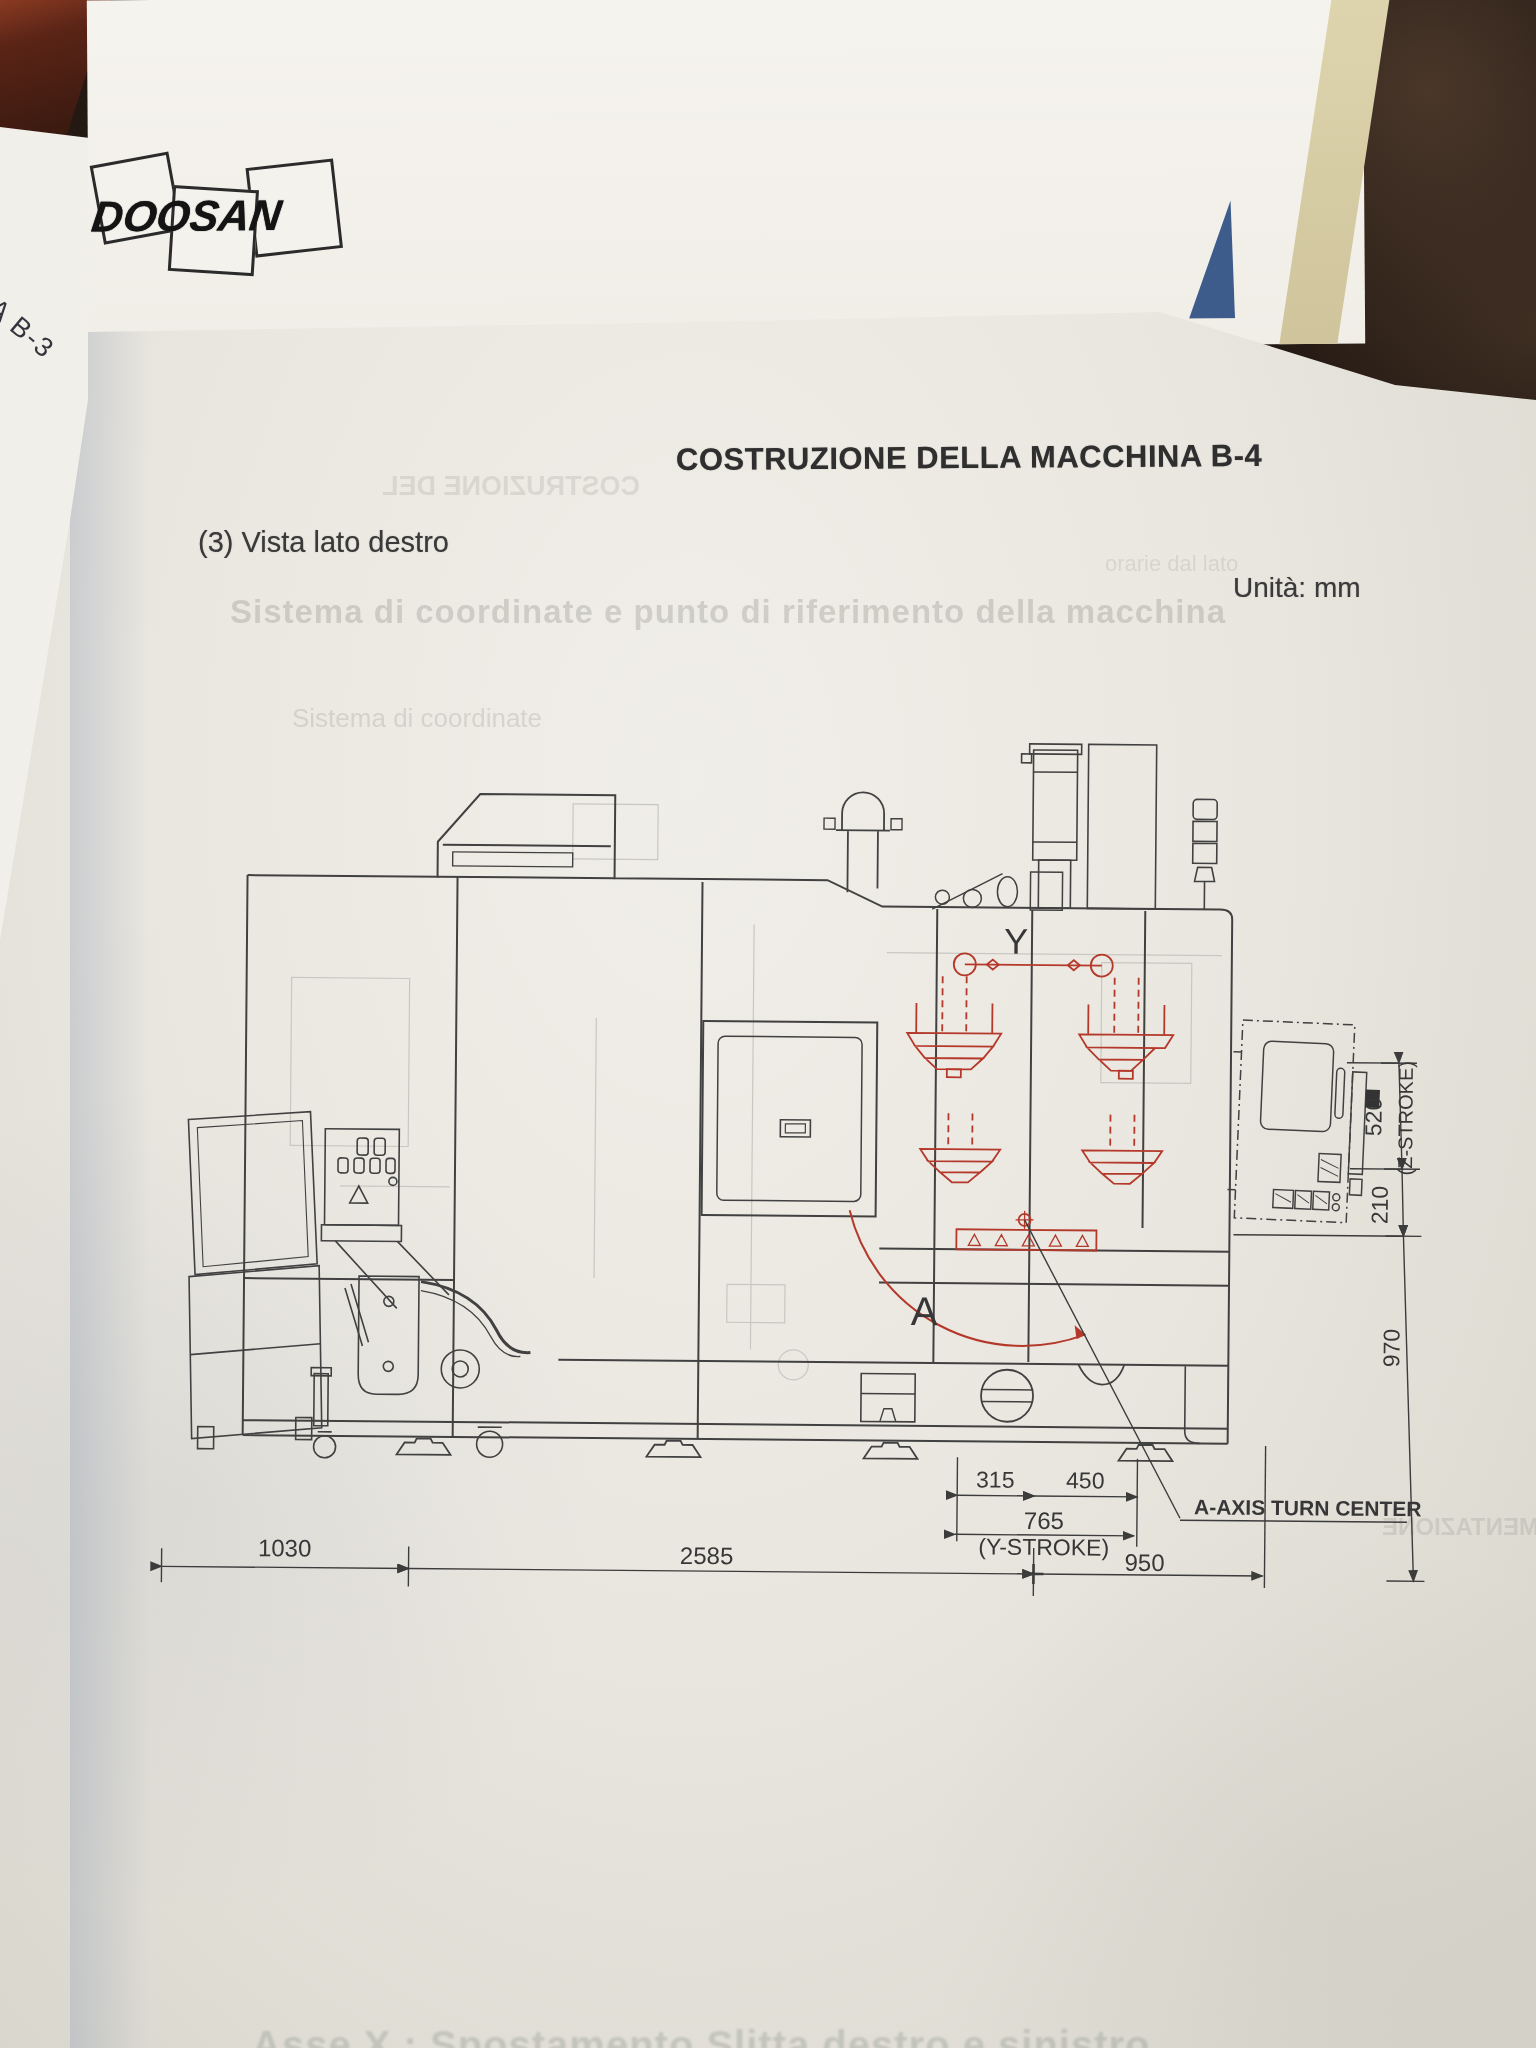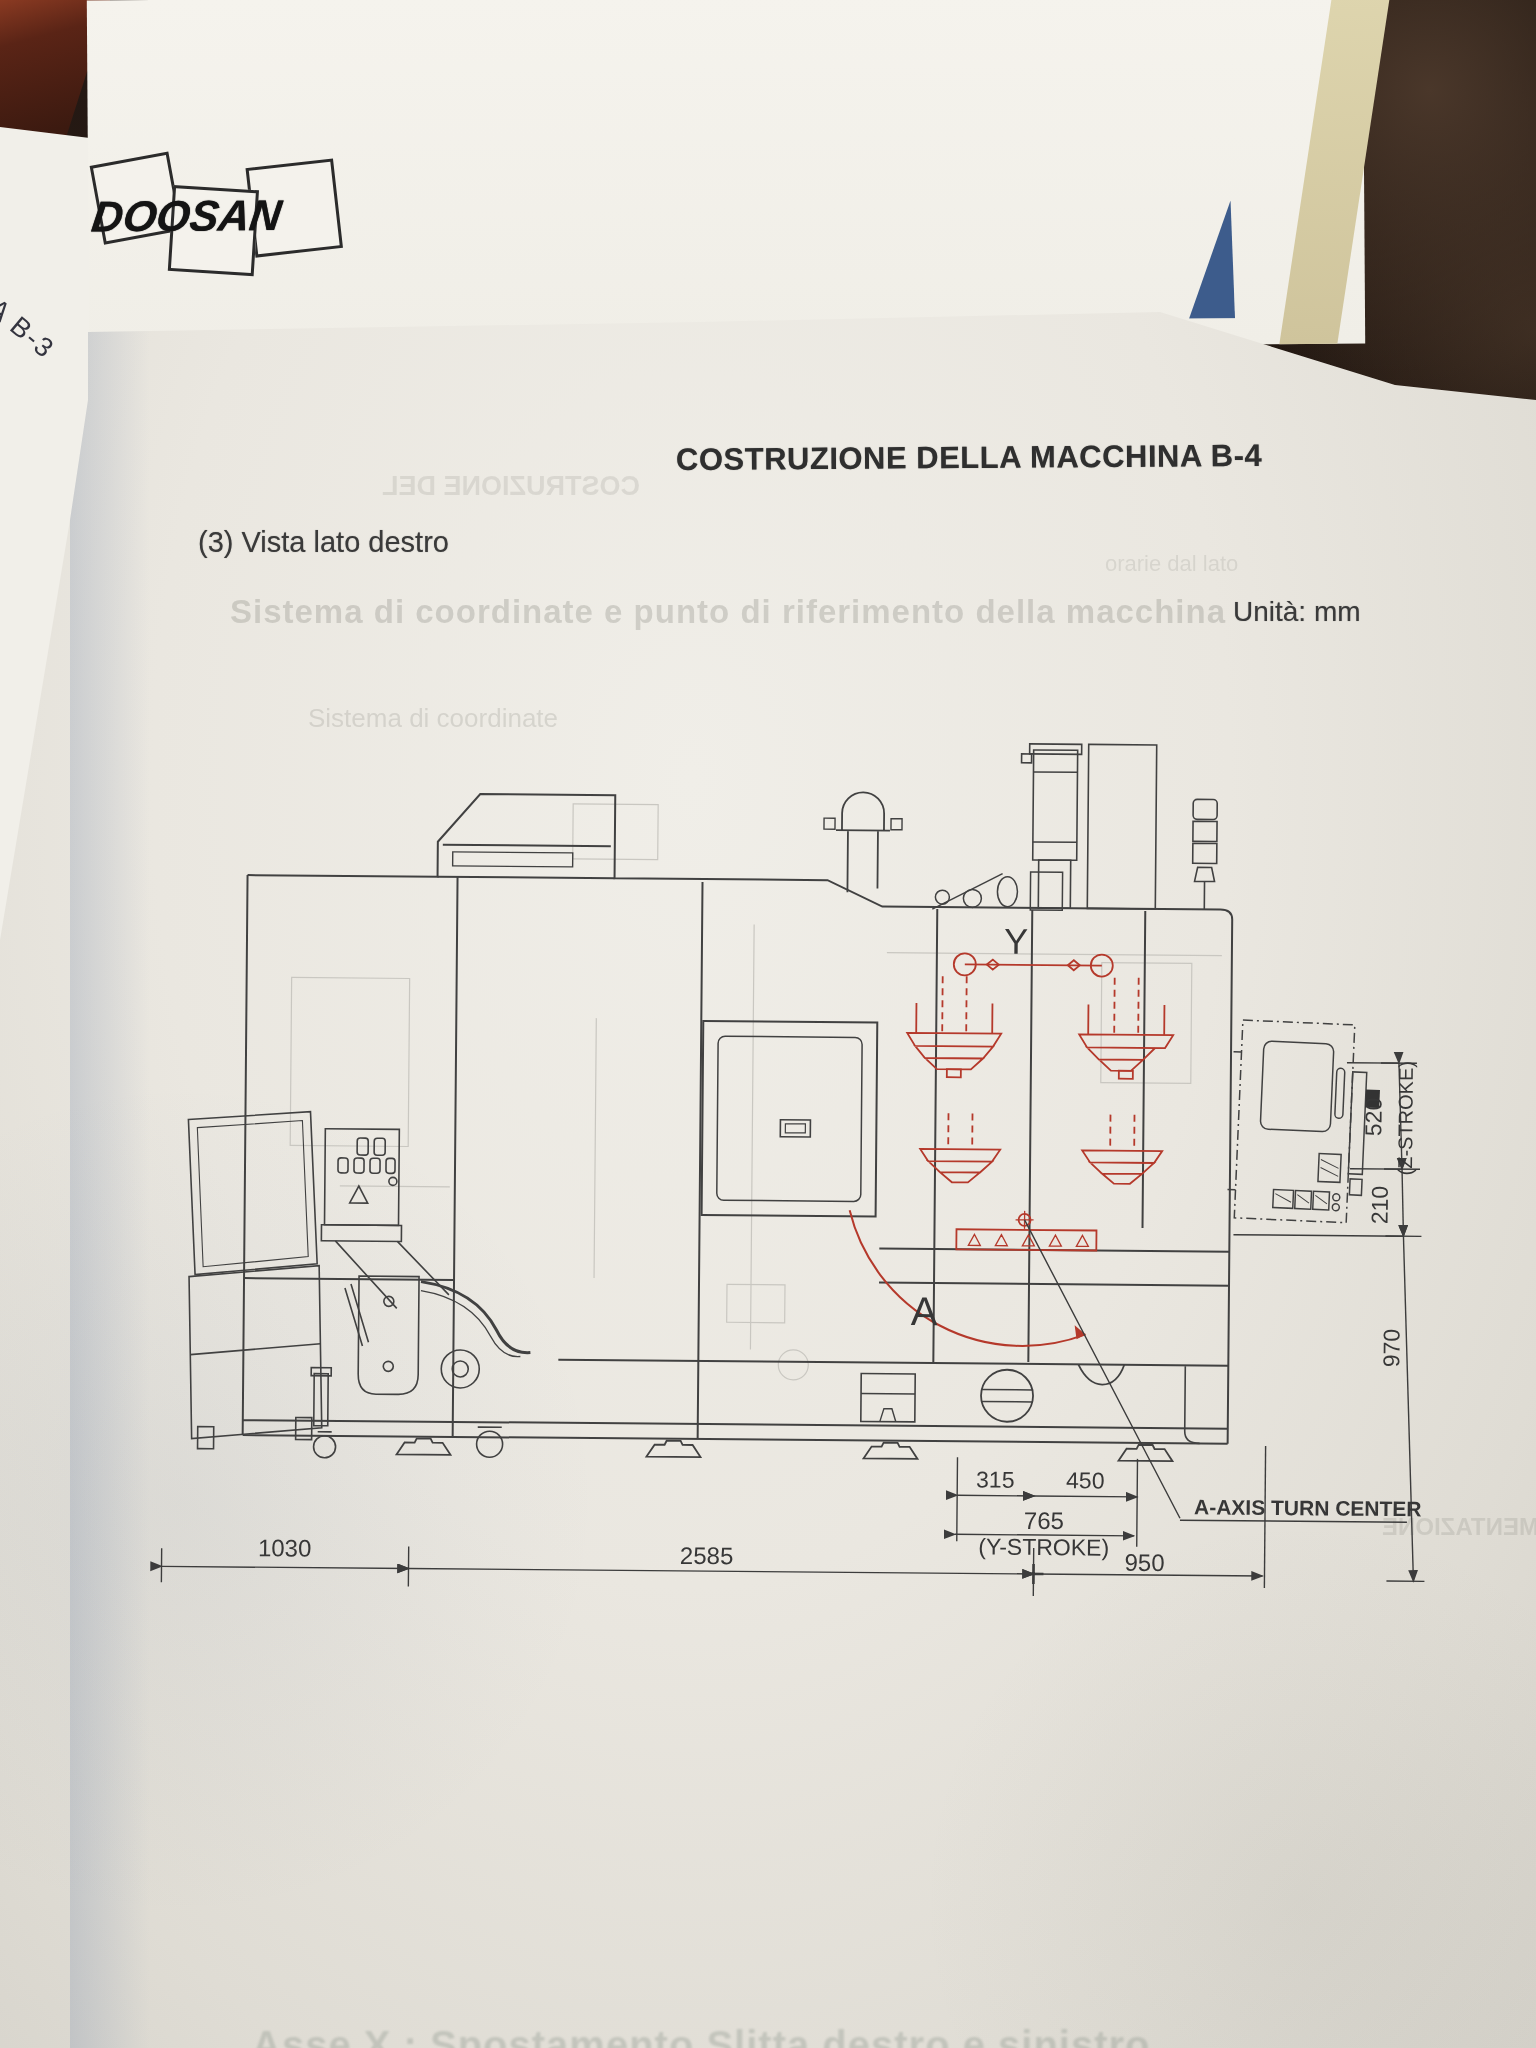--- a/index.html
+++ b/index.html
@@ -39,27 +39,27 @@
                         1536px 2048px,0 2048px,0 940px,40px 700px,70px 520px,88px 400px);
       background:radial-gradient(ellipse at 45% 38%,#f0eee8 0%,#eae7e0 45%,#dfdcd4 78%,#d5d2ca 100%);}
   .fold-shadow{left:70px;top:320px;width:80px;height:1730px;
       background:linear-gradient(90deg,rgba(135,150,175,.30),rgba(135,150,175,0));}
   .sheen{left:0;top:0;width:100%;height:100%;
       background:radial-gradient(circle at 180px 1500px,rgba(90,110,140,.07),transparent 420px),
                  radial-gradient(circle at 1300px 1900px,rgba(120,120,110,.08),transparent 380px);}
   .title{left:676px;top:440px;font-size:31px;font-weight:bold;color:#2f2f2f;
       letter-spacing:.5px;transform:rotate(-.4deg);text-shadow:0 0 1px rgba(50,50,50,.55);}
   .section{left:198px;top:518px;font-size:29px;color:#3a3a3a;text-shadow:0 0 1px rgba(60,60,60,.5);margin-top:8px;}
-  .units{left:1233px;top:596px;font-size:28px;color:#3a3a3a;text-shadow:0 0 1px rgba(60,60,60,.5);}
+  .units{left:1233px;top:572px;font-size:28px;color:#3a3a3a;text-shadow:0 0 1px rgba(60,60,60,.5);}
   .ghost{color:#76766e;filter:blur(.6px);margin-top:27px;}
   .g-intro{left:142px;top:252px;font-size:42px;font-weight:bold;letter-spacing:4px;opacity:.20;}
   .g-mirror{left:140px;top:444px;width:500px;font-size:27px;font-weight:bold;transform:scaleX(-1);opacity:.16;}
   .g-head{left:230px;top:566px;font-size:33px;font-weight:bold;letter-spacing:1px;opacity:.26;}
   .g-small{left:1105px;top:524px;font-size:22px;opacity:.16;}
-  .g-sub{left:308px;top:676px;font-size:26px;opacity:.20;}
+  .g-sub{left:292px;top:676px;font-size:26px;opacity:.20;}
   .g-alim{left:1382px;top:1486px;font-size:24px;font-weight:bold;transform:scaleX(-1);opacity:.18;}
   .g-bottom{left:252px;top:1996px;font-size:40px;font-weight:bold;color:#7e8a80;
       letter-spacing:1px;opacity:.30;filter:blur(1px);}
   svg text{font-family:"Liberation Sans",sans-serif;fill:#373737;}
   .drawing{left:140px;top:720px;transform:rotate(.5deg);}
 </style>
 </head>
 <body>
 
 <div class="stage">

